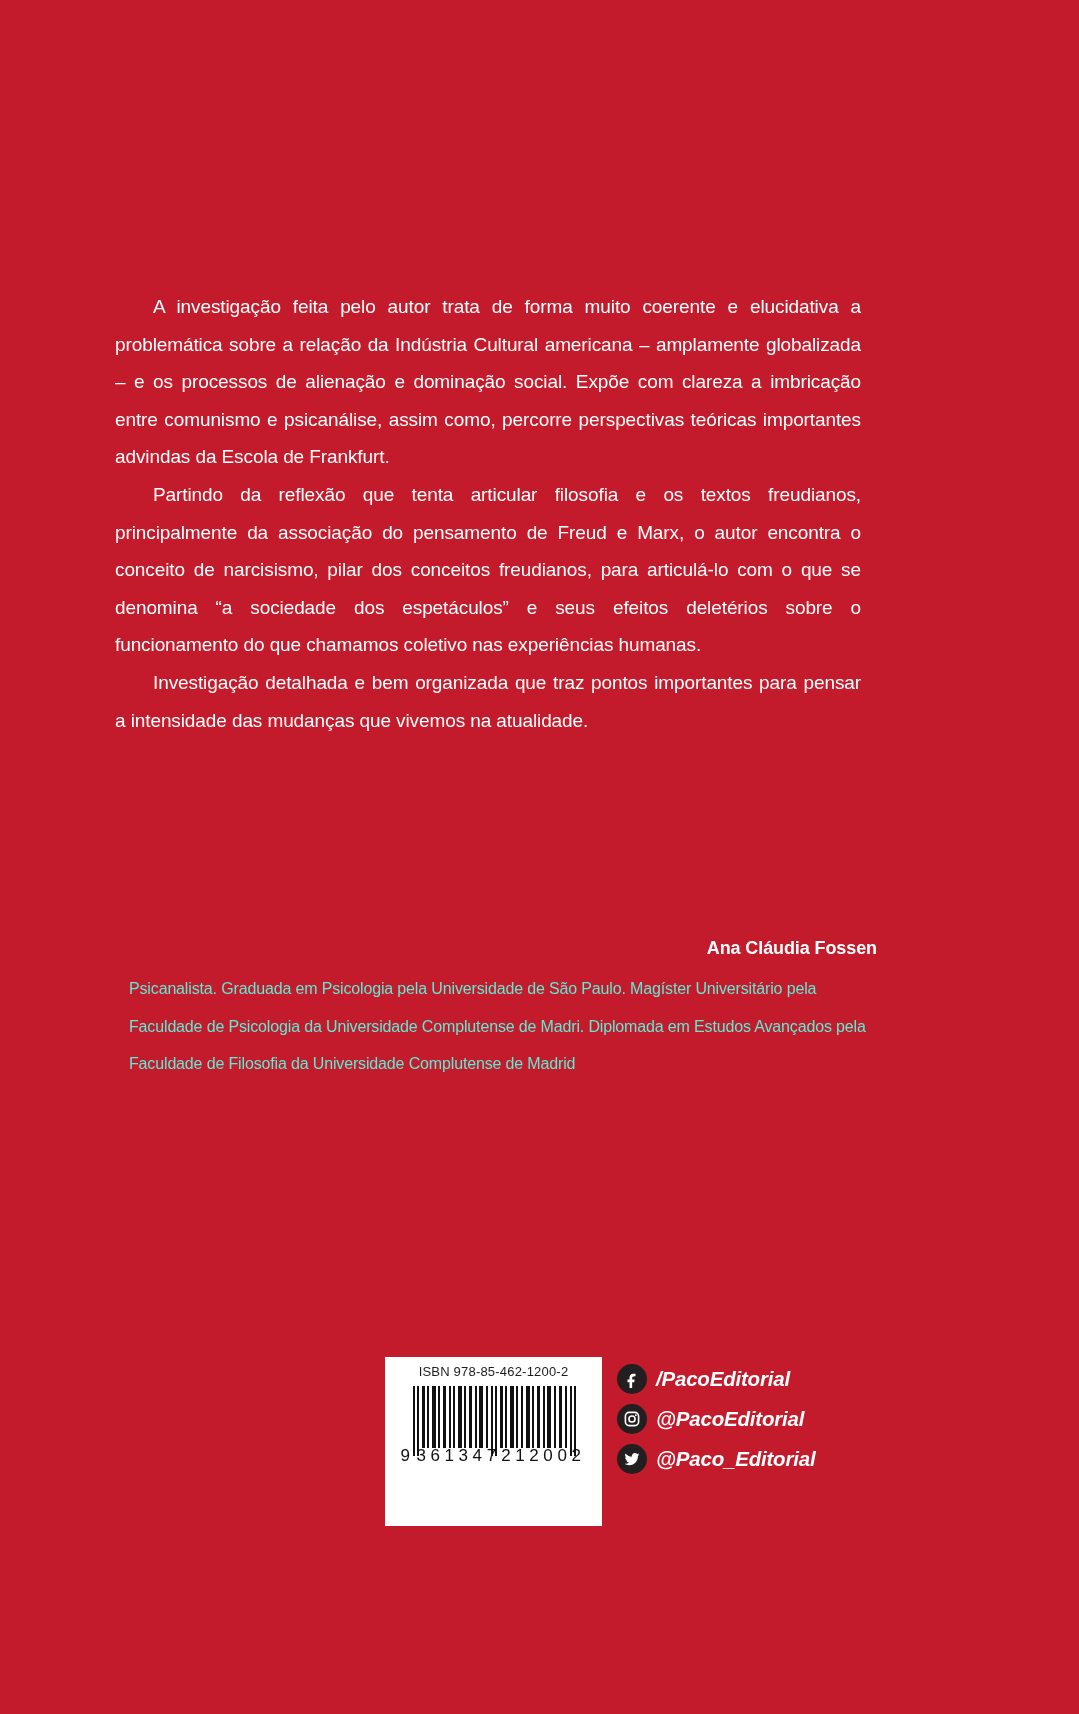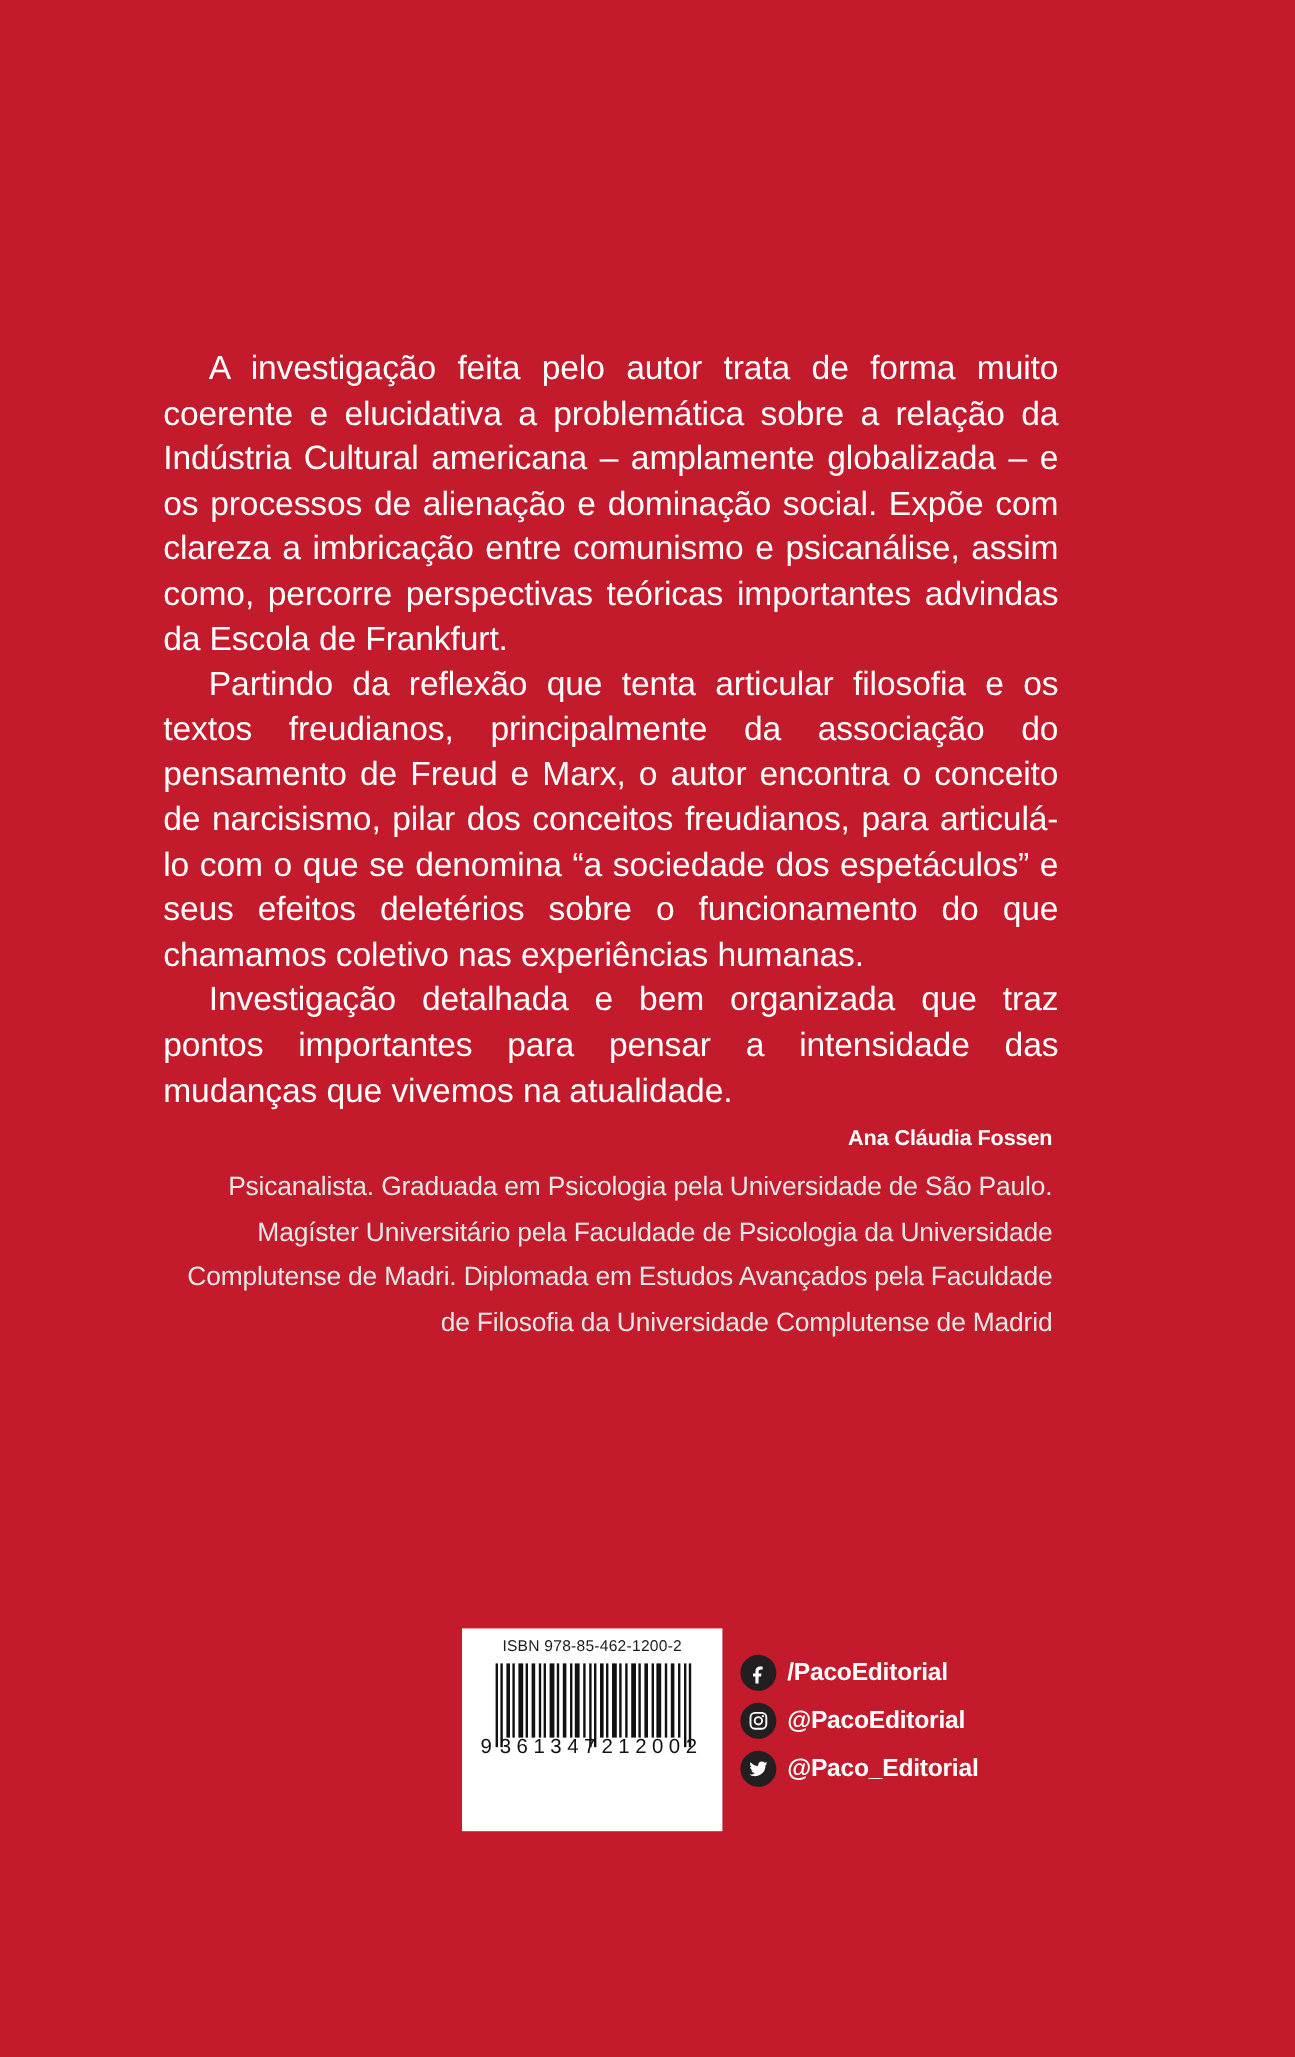--- a/index.html
+++ b/index.html
@@ -18,24 +18,24 @@
 
   .page {
     position: absolute;
     inset: 0;
     background: #c41b2c;
   }
 
   
   .blurb {
     position: absolute;
-    left: 136px;
+    left: 115px;
     top: 288px;
     width: 746px;
-    font-size: 28px;
+    font-size: 19px;
     line-height: 37.6px;
     letter-spacing: -0.1px;
     color: #ffffff;
     text-align: justify;
     text-justify: inter-word;
   }
   .blurb p {
     margin: 0;
     text-indent: 38px;
     text-align: justify;
@@ -54,26 +54,26 @@
   }
   .author-name {
     font-size: 18px;
     font-weight: bold;
     line-height: 36px;
     letter-spacing: -0.1px;
     color: #ffffff;
     margin: 0 0 4px 0;
   }
   .author-bio {
-    font-size: 22px;
+    font-size: 16px;
     line-height: 37.5px;
     letter-spacing: -0.15px;
-    color: #e5e5e5;
+    color: #5eead4;
     margin: 0;
-    text-align: right;
+    text-align: left;
   }
 
   
   .footer {
     position: absolute;
     left: 0;
     right: 0;
     top: 1357px;
     height: 150px;
   }
@@ -120,24 +120,25 @@
     font-family: "Liberation Sans", sans-serif;
     letter-spacing: 0px;
   }
   .bc-lead { margin-left: 0px; }
   .bc-left { letter-spacing: 4.6px; margin-left: 6px; }
   .bc-right { letter-spacing: 4.6px; margin-right: 1px; }
 
   .socials {
     position: absolute;
     left: 617px;
-    top: 22px;
+    top: 7px;
     display: flex;
     flex-direction: column;
     gap: 10px;
+    font-style: italic;
   }
   .social-row {
     display: flex;
     align-items: center;
     gap: 9px;
     height: 30px;
   }
   .social-icon {
     width: 30px;
     height: 30px;

